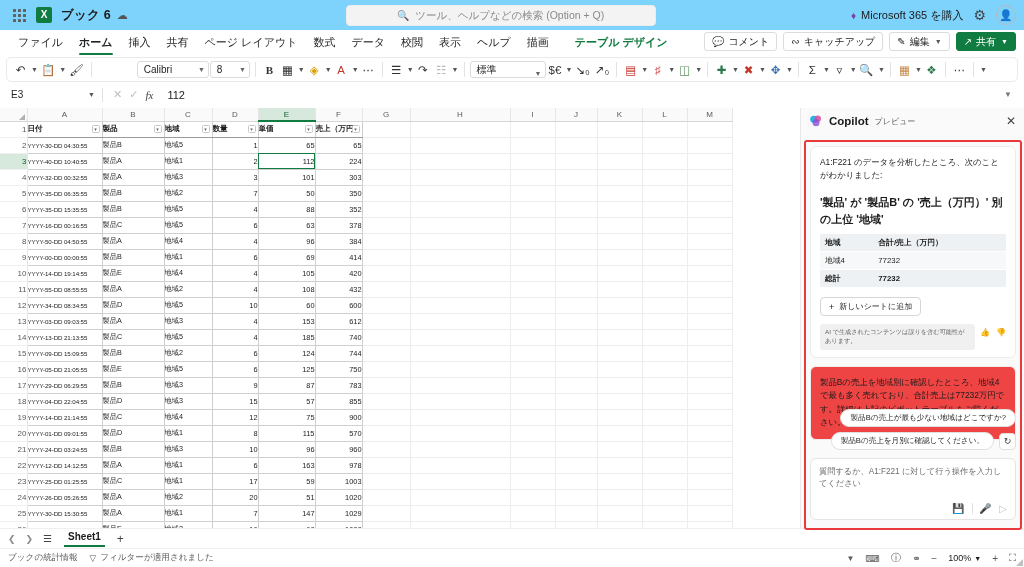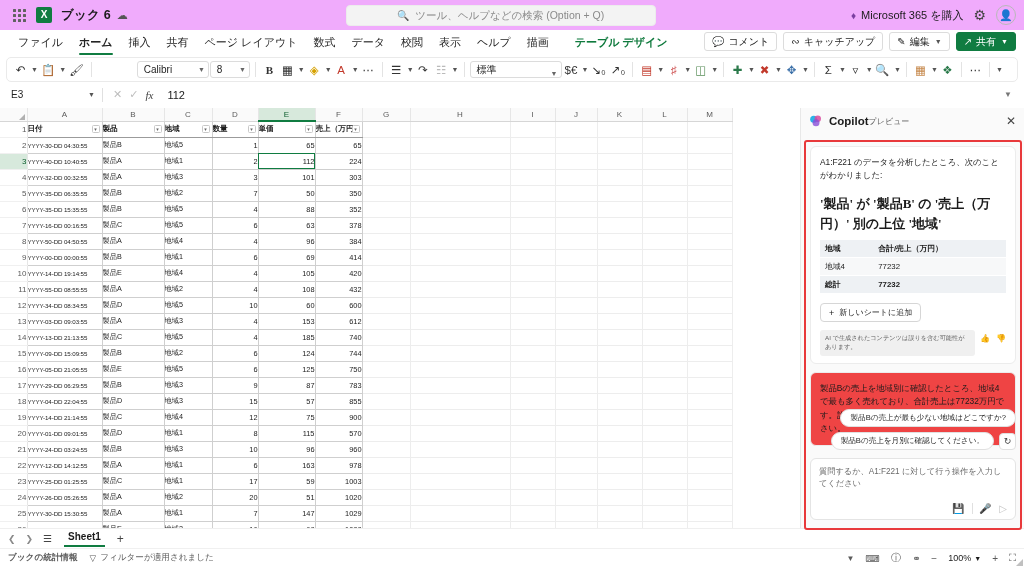--- a/index.html
+++ b/index.html
@@ -10,21 +10,21 @@
     overflow: hidden;
     background: #ffffff;
     font-family: "Liberation Sans", "DejaVu Sans", sans-serif;
     -webkit-font-smoothing: antialiased;
   }
   #app { position: relative; width: 1024px; height: 567px; background:#fff; }
 
   
   .topbar {
     position:absolute; left:0; top:0; width:1024px; height:30px;
-    background:#f0abfc; display:flex; align-items:center; padding:0 8px;
+    background:#7dd3fc; display:flex; align-items:center; padding:0 8px;
   }
   .waffle { width:18px; height:18px; display:grid; grid-template-columns:repeat(3,3px);
     grid-template-rows:repeat(3,3px); gap:2px; justify-content:center; align-content:center;
     margin-left:2px; margin-right:8px; cursor:pointer;}
   .waffle i { background:#616161; width:3px; height:3px; border-radius:0.5px; display:block;}
   .xl-logo { width:16px; height:16px; background:#107c41; border-radius:2px; position:relative;
      margin-right:9px; display:flex; align-items:center; justify-content:center;}
   .xl-logo::after { content:"X"; color:#fff; font-size:10px; font-weight:bold; line-height:1;
      font-family:"Liberation Sans",sans-serif;}
   .wbtitle { font-size:12.5px; color:#1b1b1b; font-weight:600; letter-spacing:.2px; }
@@ -66,21 +66,21 @@
      min-width:17px; font-size:11.5px; color:#333; border-radius:3px; cursor:pointer; padding:0 2px;}
   .ti.dis { color:#bbbbbb; }
   .chev { font-size:7px; color:#555; margin-left:1px; cursor:pointer;}
   .sep { width:1px; height:15px; background:#e3e3e3; margin:0 4px; }
   .combo { height:17px; border:1px solid #dcdcdc; border-radius:3px; background:#fff;
      display:flex; align-items:center; padding:0 3px 0 6px; font-size:10px; color:#242424; cursor:pointer;}
   .combo .val { flex:1; }
   .combo .cv { font-size:7px; color:#666; margin-left:4px;}
   .font-combo { width:72px;margin-left:40px; }
   .size-combo { width:40px; }
-  .numfmt-combo { width:92px;align-items:flex-end; }
+  .numfmt-combo { width:76px;align-items:flex-end; }
   .bold-b { font-weight:bold; font-size:11px; font-family:"Liberation Serif",serif;}
 
   
   .fbar { position:absolute; left:6px; top:85px; width:1012px; height:19px; display:flex; align-items:center;}
   .namebox { width:92px; height:18px; display:flex; align-items:center; padding:0 3px 0 5px;
      font-size:10px; color:#242424; }
   .namebox .nv { flex:1; }
   .fsep { width:1px; height:14px; background:#e0e0e0; margin:0 4px; }
   .fbtns { display:flex; align-items:center; gap:7px; padding:0 6px; font-size:11px; color:#bdbdbd;}
   .fbtns .fx { color:#444; font-style:italic; font-family:"Liberation Serif",serif; font-size:11px;}
@@ -117,30 +117,30 @@
   .cell.seled { outline:1.5px solid #107c41; outline-offset:-1.5px; }
   .datecell { font-size:6.2px; letter-spacing:-0.1px; }
   .prodcell { font-size:7.2px; }
 
   
   .copilot { position:absolute; left:800px; top:108px; width:224px; height:420px;
      background:#fafafa; border-left:1px solid #e8e8e8; }
   .cp-head { height:26px; display:flex; align-items:center; padding:0 8px; background:#fafafa;}
   .cp-logo { width:14px; height:14px; margin-right:6px; flex:none;}
   .cp-title { font-size:11.5px; font-weight:bold; color:#1b1b1b;}
-  .cp-preview { font-size:8px; color:#5d5d5d; }
+  .cp-preview { font-size:8px; color:#5d5d5d; margin-left:6px; }
   .cp-close { margin-left:auto; font-size:12px; color:#444; cursor:pointer; line-height:1;}
   .redbox { position:absolute; left:3px; top:32px; width:218px; height:390px;
      border:2px solid #e8393b; border-radius:3px; pointer-events:none; z-index:5;}
   .cp-body { position:absolute; left:0; top:30px; width:224px; height:355px; overflow:hidden;
      padding:8px 9px 0 9px;}
   .msg-card { background:#fff; border:1px solid #ececec; border-radius:6px; padding:9px 9px 7px 9px;
      margin-bottom:8px;}
   .msg-p { font-size:8.4px; color:#1b1b1b; line-height:1.55; margin:0 0 6px 0;}
-  .msg-h { font-size:13px; color:#1b1b1b; line-height:1.5; font-weight:bold; margin:12px 0 7px 0;font-family:Liberation Serif, serif;}
+  .msg-h { font-size:11px; color:#1b1b1b; line-height:1.5; font-weight:bold; margin:12px 0 7px 0;}
   table.pivot { width:100%; border-collapse:collapse; font-size:7.8px; }
   table.pivot th { background:#eef1f4; text-align:left; padding:3px 5px; font-weight:bold;
      color:#1b1b1b; border-bottom:1px solid #fff;}
   table.pivot td { padding:3px 5px; color:#1b1b1b; border-bottom:1px solid #fff;}
   table.pivot tr.tot td { background:#eef1f4; font-weight:bold;}
   table.pivot tr.dat td { background:#f7f8f9; }
   .addsheet { margin-top:9px; display:inline-flex; align-items:center; gap:5px;
      border:1px solid #d6d6d6; border-radius:4px; background:#fff; padding:3px 8px;
      font-size:8px; color:#1b1b1b; cursor:pointer;}
   .addsheet .pl { font-size:9px; }
@@ -171,21 +171,21 @@
   .sheetbar { position:absolute; left:0; top:528px; width:1024px; height:20px;
      display:flex; align-items:center; padding-left:8px; background:#fff;
      border-top:1px solid #efefef;}
   .sb-icon { font-size:9px; color:#8a8a8a; margin-right:10px; cursor:pointer;}
   .sb-ham { font-size:10px; color:#444; margin-right:12px; cursor:pointer;}
   .sheettab { font-size:10px; color:#1b1b1b; font-weight:600; padding:1px 4px 3px 4px;
      border-bottom:2px solid #107c41; cursor:pointer;}
   .sb-plus { font-size:12px; color:#444; margin-left:12px; cursor:pointer;}
   .statusbar { position:absolute; left:0; top:548px; width:1024px; height:19px;
      display:flex; align-items:center; padding:0 8px; background:#fff; border-top:1px solid #f0f0f0;}
-  .st-txt { font-size:8.6px; color:#5a5a5a; cursor:pointer;font-weight:bold;}
+  .st-txt { font-size:8.6px; color:#5a5a5a; cursor:pointer;}
   .st-filter { font-size:8.6px; color:#5a5a5a; margin-left:12px; display:flex; align-items:center; gap:4px; cursor:pointer;}
   .st-right { margin-left:auto; display:flex; align-items:center; gap:11px; font-size:10px; color:#5a5a5a;}
   .zoomlbl { font-size:9px; color:#1b1b1b; display:flex; align-items:center; gap:3px; cursor:pointer;}
   .st-right span { cursor:pointer; }
   .resizer { position:absolute; right:1px; bottom:1px; width:8px; height:8px; }
   .resizer::after { content:""; position:absolute; right:0; bottom:0;
      border-left:7px solid transparent; border-bottom:7px solid #c0c0c0;}
 </style>
 </head>
 <body>

